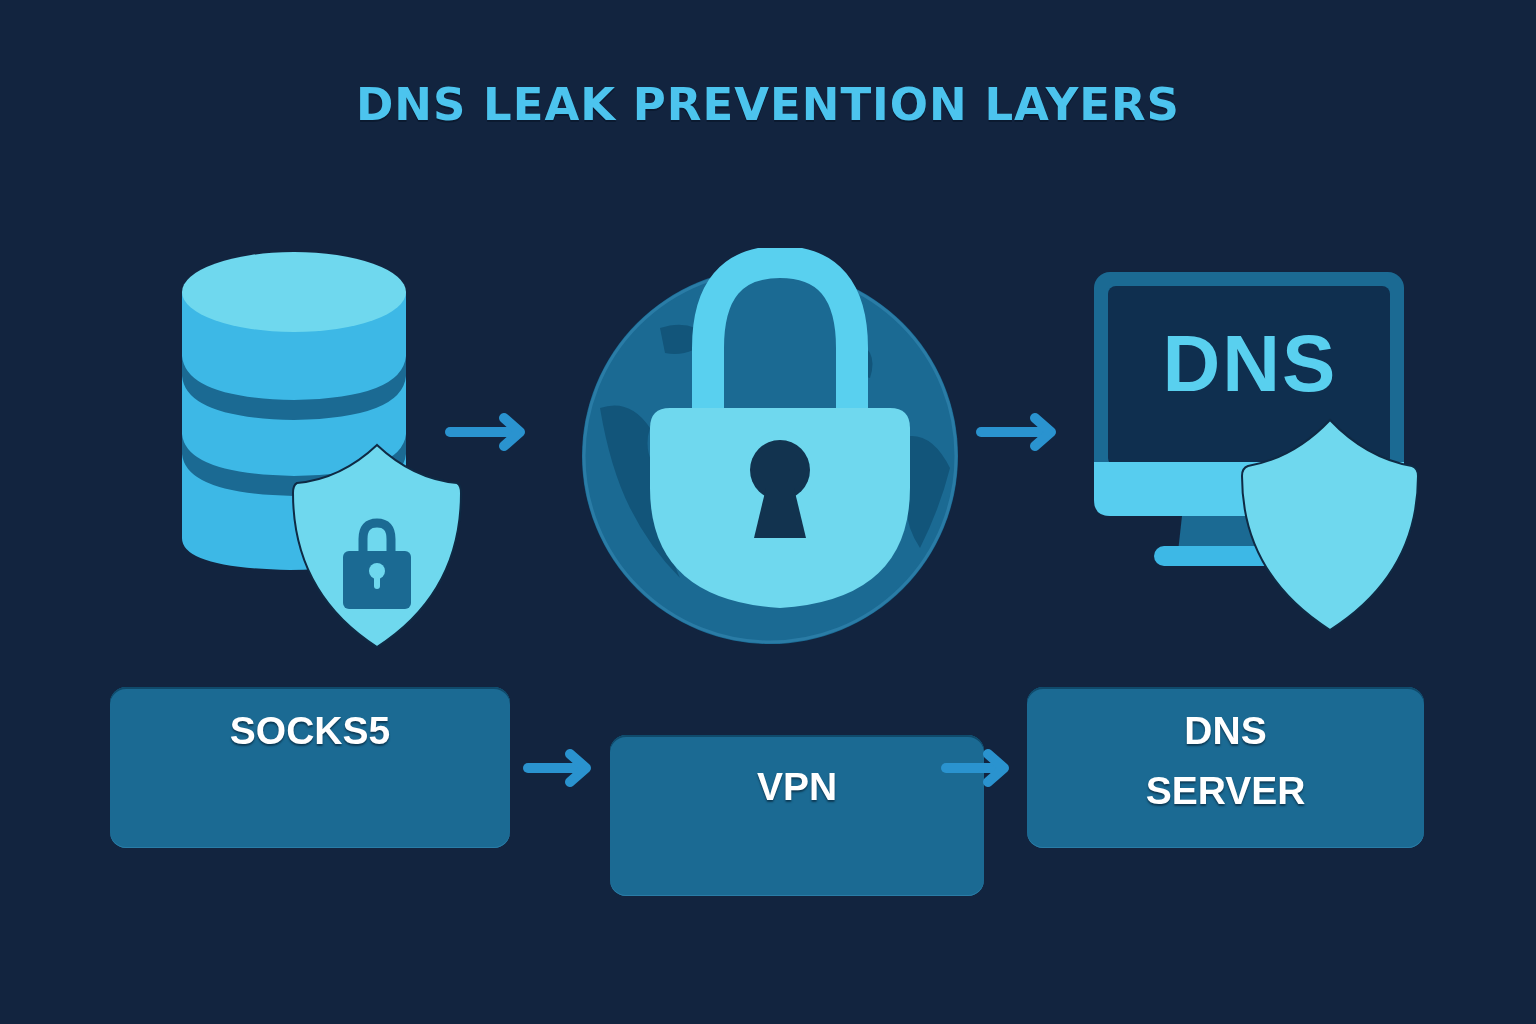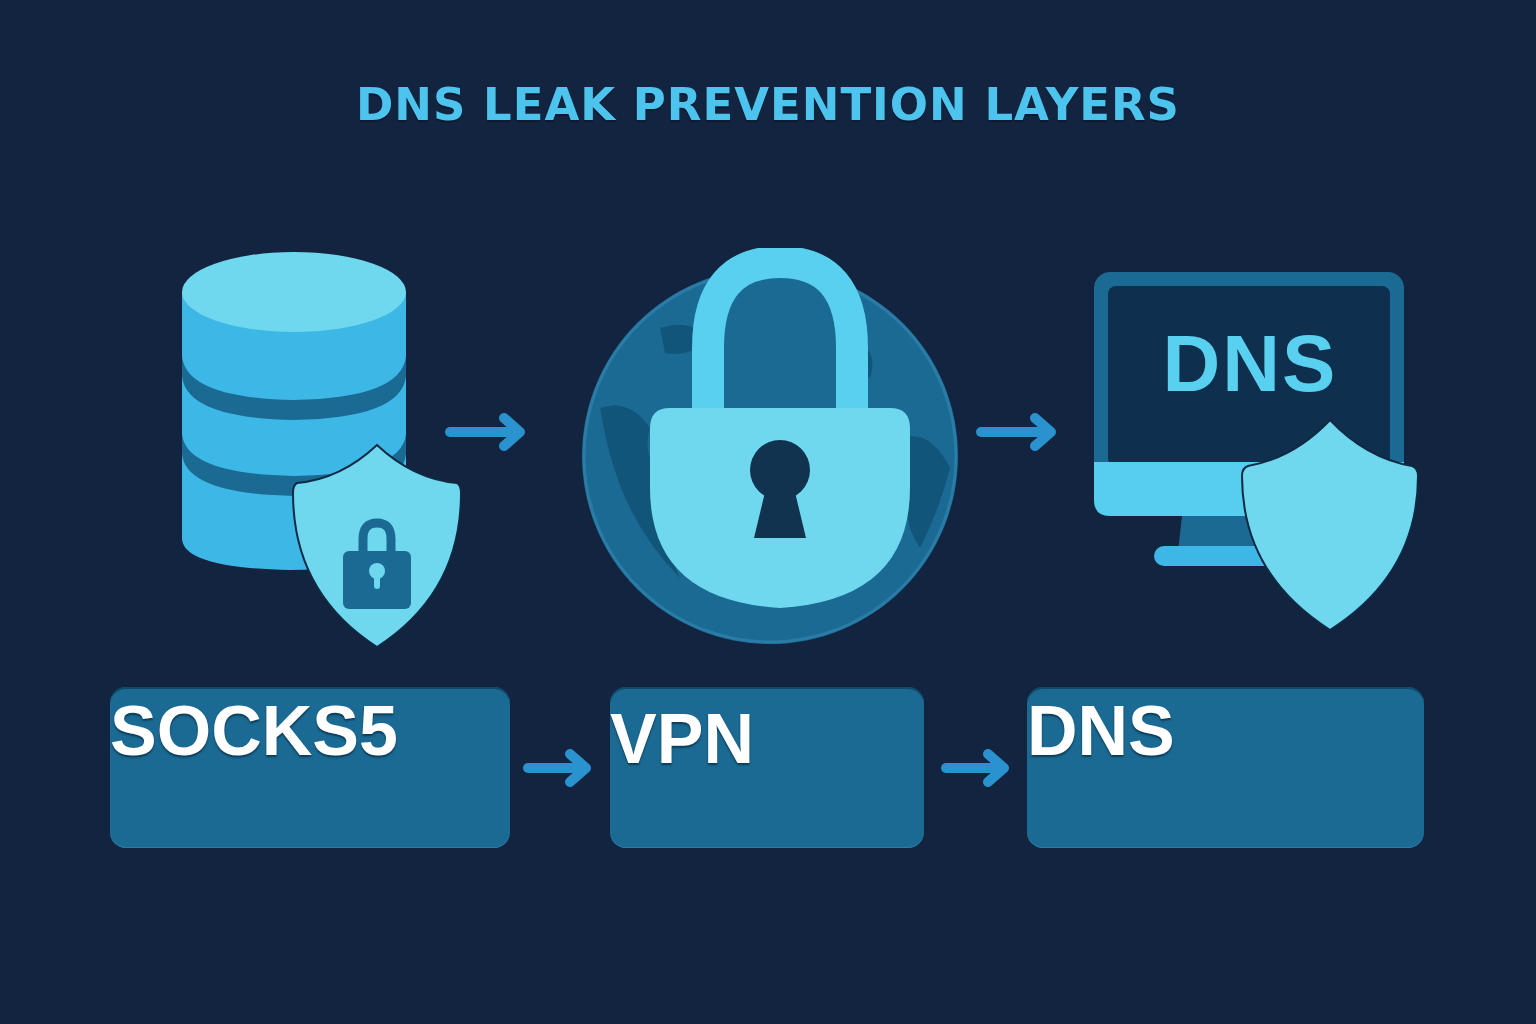--- a/index.html
+++ b/index.html
@@ -18,27 +18,27 @@
     text-shadow: 0 2px 0 #0b1a30;
   }
   .icon { position: absolute; }
   .icon svg { display: block; }
   .arrow { position: absolute; }
   .box {
     position: absolute; top: 687px; height: 161px;
     background: #1b6a93;
     border-radius: 16px;
     box-shadow: 0 2px 0 #0f4a6b inset, 0 -1px 0 #2a7ca6 inset;
-    display: flex; flex-direction: column; align-items: flex-start; justify-content: flex-start;
-    color: #ffffff; font-weight: bold; font-size: 70px; line-height: 60px;
+    display: flex; flex-direction: column; align-items: center; justify-content: flex-start;
+    color: #ffffff; font-weight: bold; font-size: 39px; line-height: 60px;
     text-shadow: 0 2px 2px #0c3a55;
   }
   .box .lbl { display: block; text-align: center; }
   #box1 { left: 110px; width: 400px; padding-top: 14px; box-sizing: border-box; }
-  #box2 { left: 610px; width: 314px; padding-top: 22px; box-sizing: border-box; }
+  #box2 { left: 610px; width: 374px; padding-top: 22px; box-sizing: border-box; margin-top: 48px; }
   #box3 { left: 1027px; width: 397px; padding-top: 14px; box-sizing: border-box; }
 </style>
 </head>
 <body>
 
 <div class="title">DNS LEAK PREVENTION LAYERS</div>
 
 <div class="icon" style="left:178px; top:248px;">
   <svg width="290" height="400" viewBox="0 0 290 400">
 
@@ -130,13 +130,14 @@
 
 <div class="arrow" style="left:940px; top:748px;">
   <svg width="72" height="40" viewBox="0 0 72 40">
     <line x1="6" y1="20" x2="62" y2="20" stroke="#2a93cf" stroke-width="10" stroke-linecap="round"></line>
     <polyline points="48,6 64,20 48,34" fill="none" stroke="#2a93cf" stroke-width="10" stroke-linecap="round" stroke-linejoin="round"></polyline>
   </svg>
 </div>
 
 <div class="box" id="box3">
   <span class="lbl">DNS</span>
+  <span class="lbl">SERVER</span>
 </div>
 
 </body></html>

